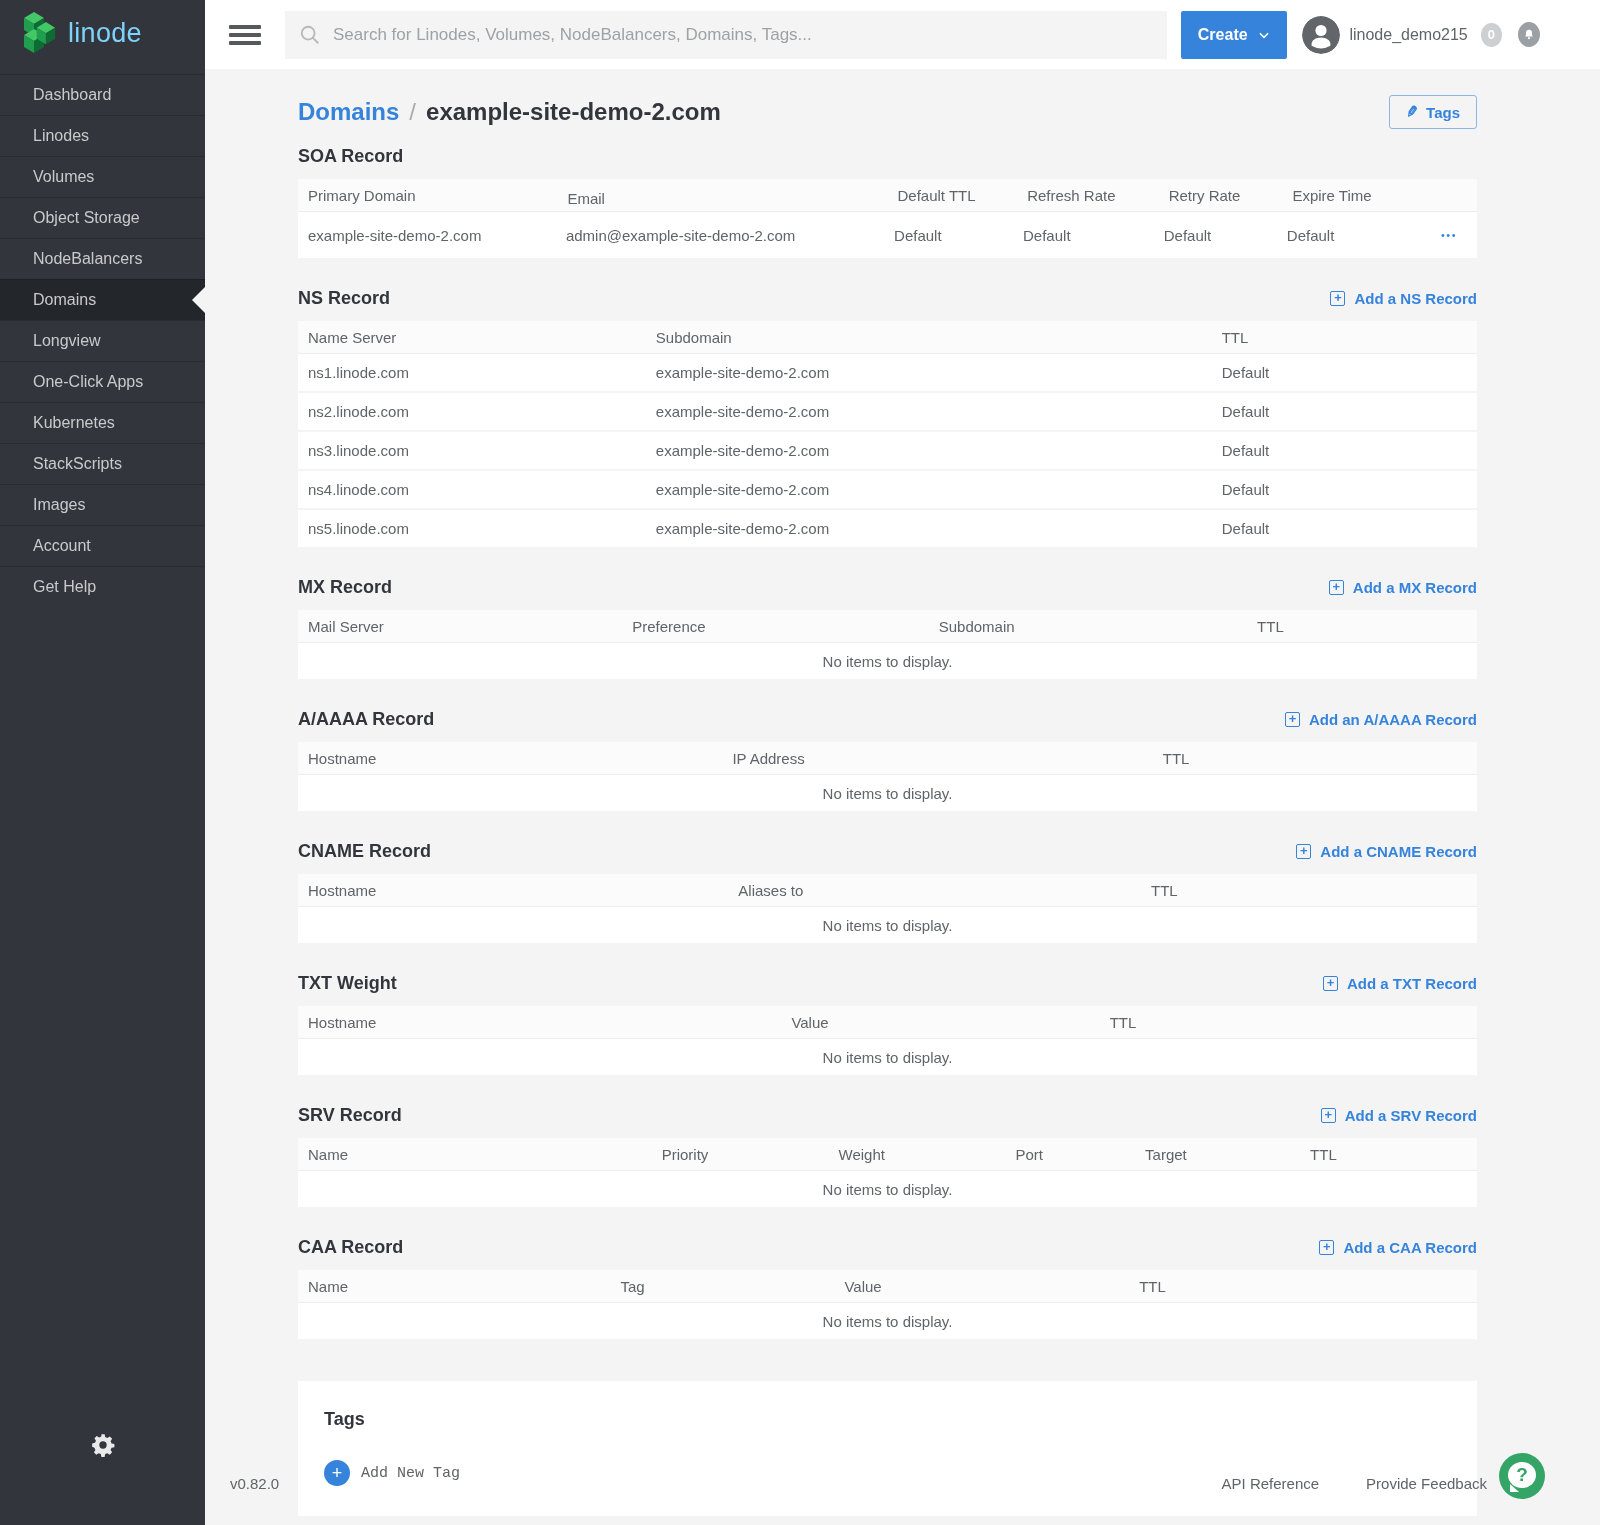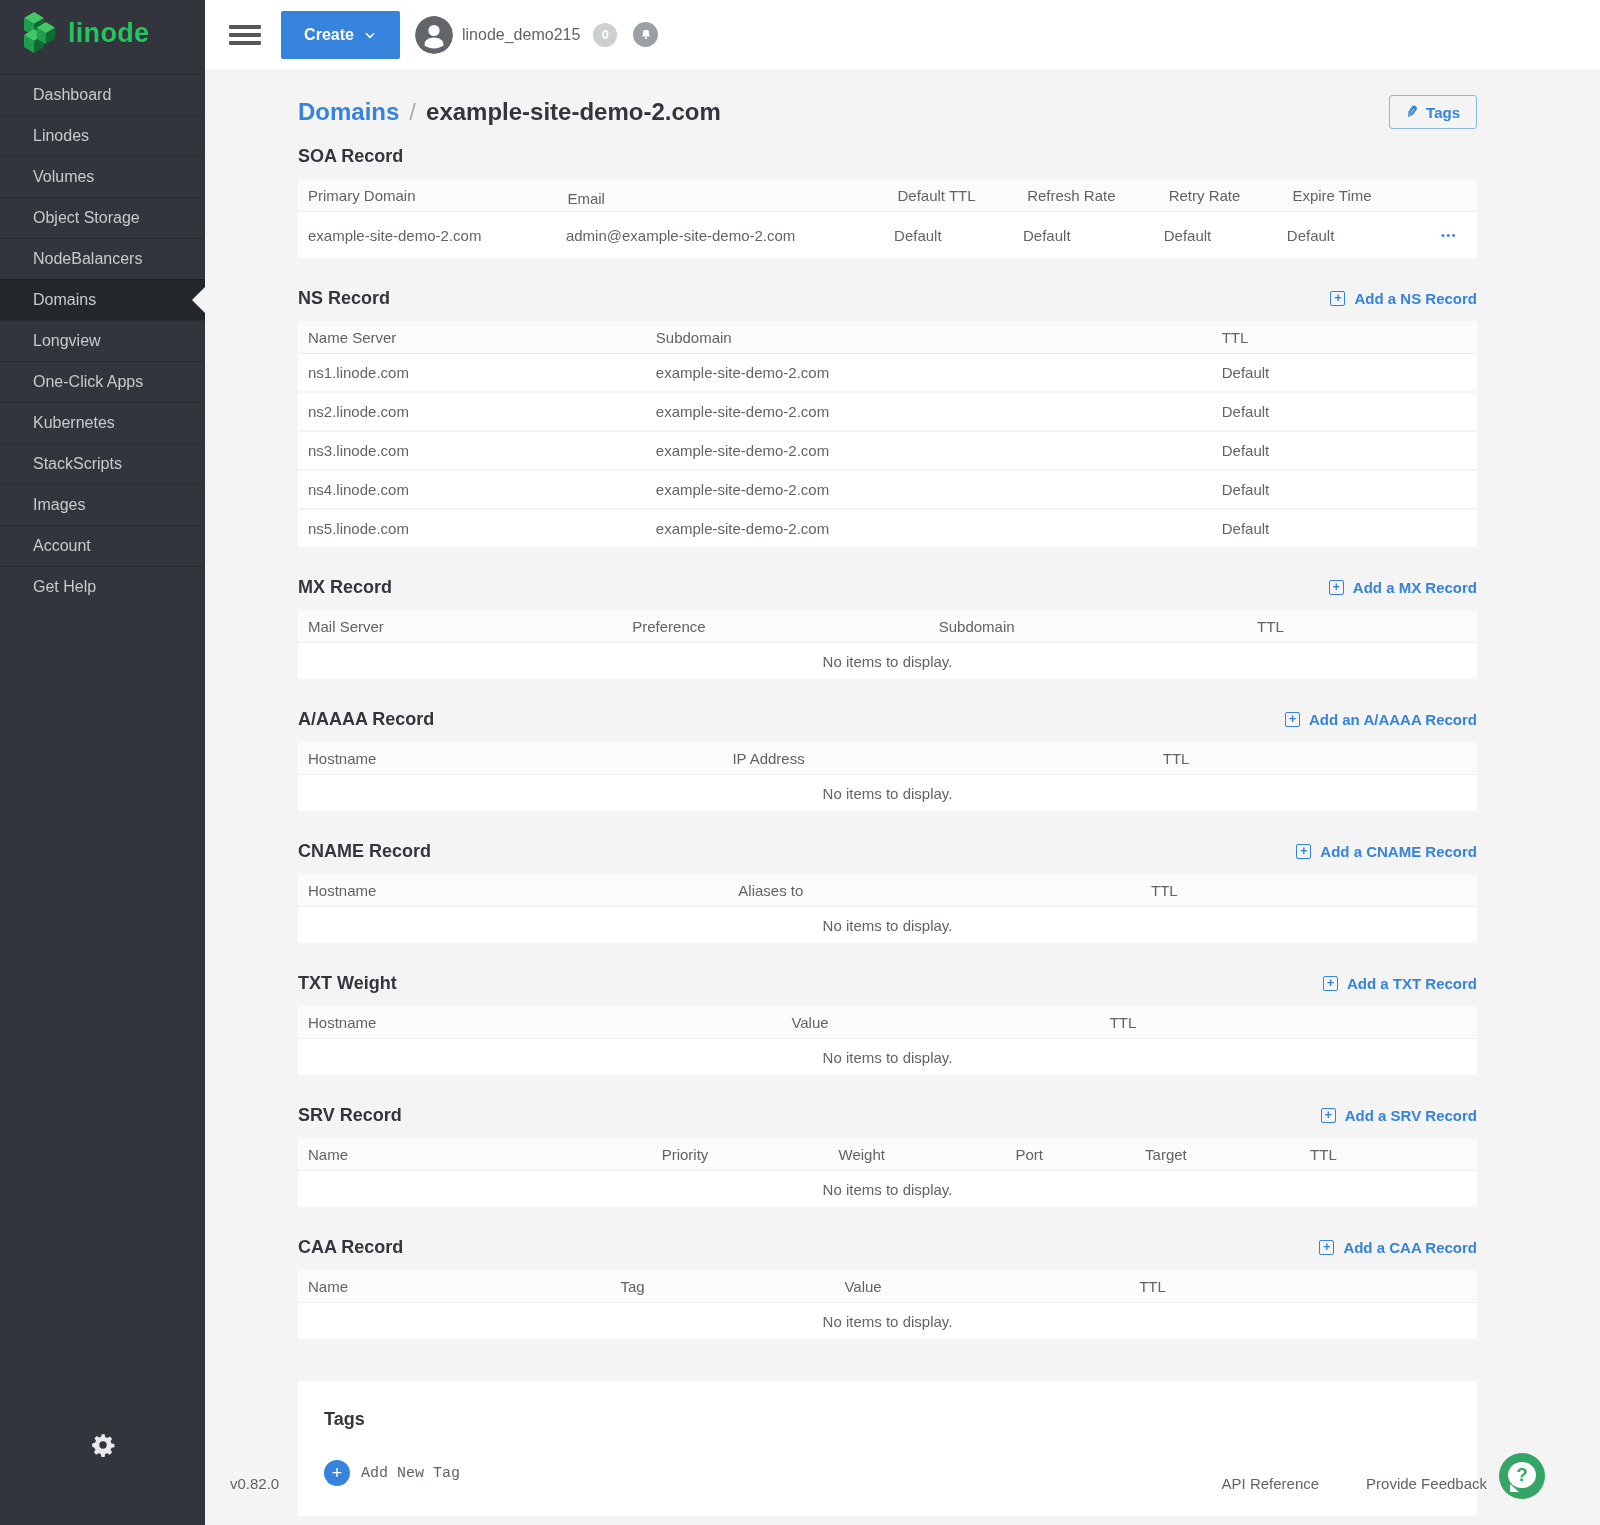--- a/index.html
+++ b/index.html
@@ -10,21 +10,21 @@
   *{box-sizing:border-box;}
   html,body{margin:0;padding:0;}
   body{
     width:1600px;height:1525px;position:relative;overflow:hidden;
     background:var(--page-bg);
     font-family:"Liberation Sans",sans-serif;color:var(--text-gray);
   }
   
   .sidebar{position:absolute;left:0;top:0;width:205px;height:1525px;background:var(--sidebar-bg);z-index:5;}
   .logo-row{display:flex;align-items:center;gap:10px;padding:12px 0 10px 22px;}
-  .logo-text{color:#22c55e;font-size:27px;font-weight:700;letter-spacing:.3px;}
+  .logo-text{color:#7dd3fc;font-size:27px;font-weight:400;letter-spacing:.3px;}
   .nav-list{list-style:none;margin:10px 0 0 0;padding:0;}
   .nav-item{position:relative;height:41px;display:flex;align-items:center;padding-left:33px;
     color:#c9cacc;font-size:16px;border-top:1px solid rgba(0,0,0,.18);cursor:pointer;}
   .nav-item.active{background:var(--sidebar-active-bg);}
   .nav-item.active::after{content:'';position:absolute;right:0;top:50%;margin-top:-13px;
     width:0;height:0;border-top:13px solid transparent;border-bottom:13px solid transparent;
     border-right:13px solid var(--page-bg);}
   .gear-btn{position:absolute;bottom:60px;left:50%;transform:translateX(-50%);background:none;border:none;cursor:pointer;padding:4px;}
   
   .topbar{position:absolute;left:205px;top:0;right:0;height:69px;background:var(--topbar-bg);
@@ -174,20 +174,27 @@
     </svg>
   </button>
 </aside>
 
 <header class="topbar">
   <button class="hamburger">
       <span></span>
       <span></span>
       <span></span>
     </button>
+  <div class="searchbox">
+    <svg width="22" height="22" viewBox="0 0 24 24">
+      <circle cx="10" cy="10" r="7" fill="none" stroke="#b6b9bc" stroke-width="2"></circle>
+      <line x1="15.2" y1="15.2" x2="21" y2="21" stroke="#b6b9bc" stroke-width="2"></line>
+    </svg>
+    <input type="text" placeholder="Search for Linodes, Volumes, NodeBalancers, Domains, Tags..." style="">
+  </div>
   <button class="create-btn">
     <span>Create</span>
     <svg width="14" height="14" viewBox="0 0 24 24">
       <polyline points="5,9 12,16 19,9" fill="none" stroke="#fff" stroke-width="2.6"></polyline>
     </svg>
   </button>
   <div class="user-menu">
     <svg class="avatar" viewBox="0 0 38 38">
       <circle cx="19" cy="19" r="19" fill="#62666a"></circle>
       <circle cx="19" cy="14.5" r="5.6" fill="#fff"></circle>

